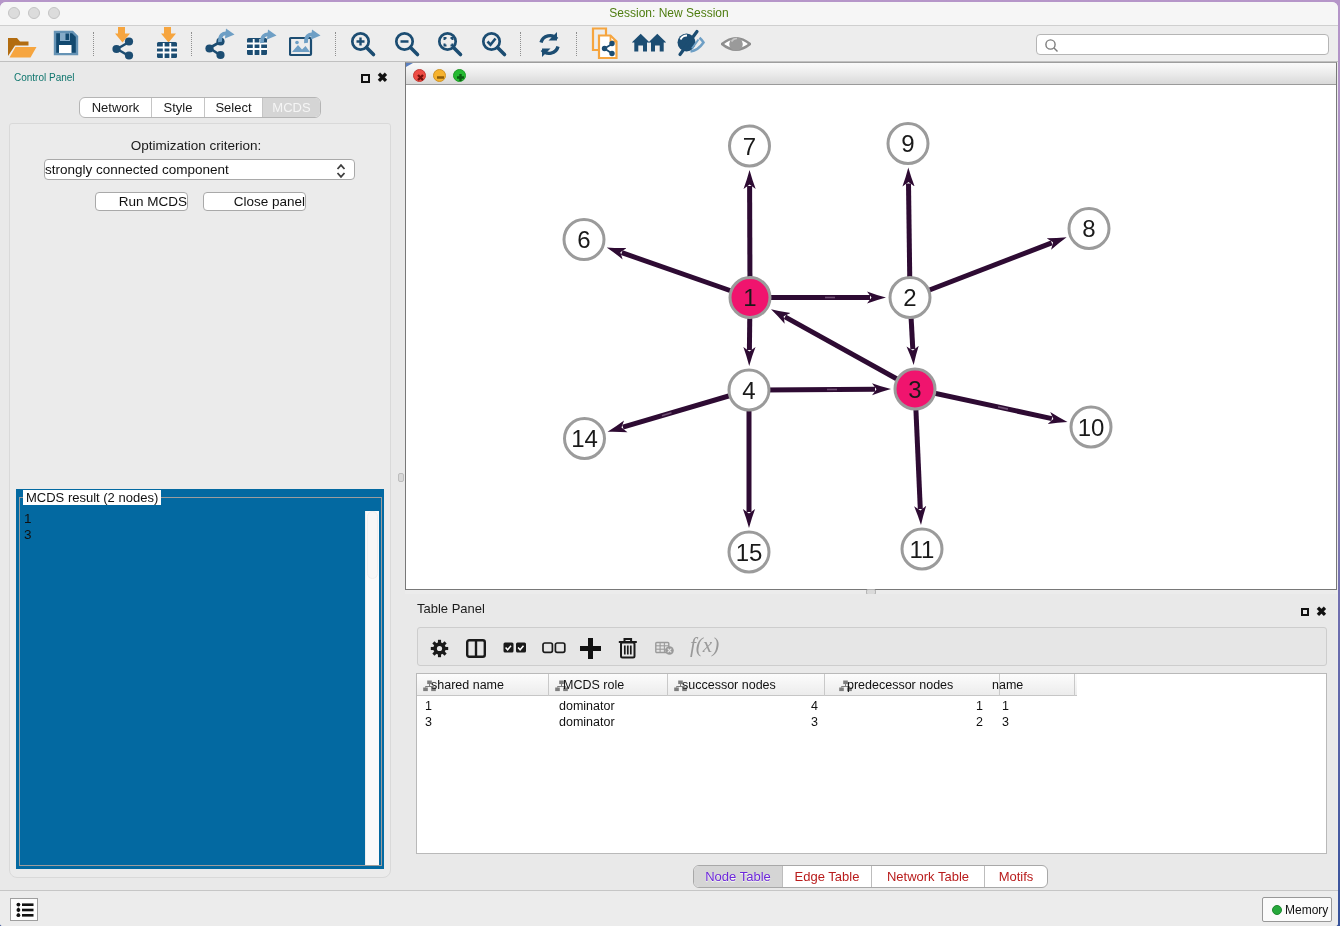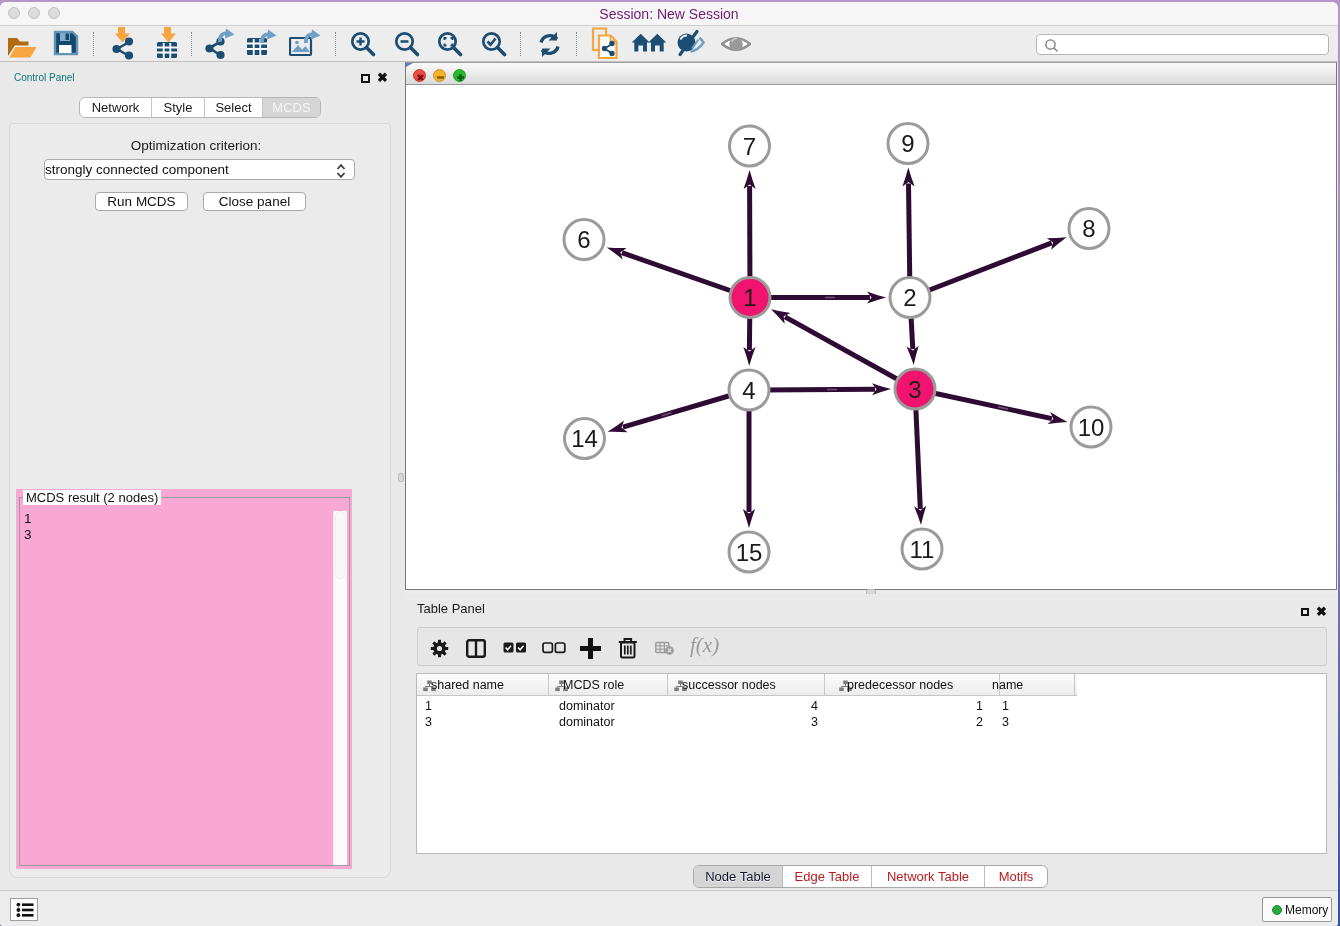--- a/index.html
+++ b/index.html
@@ -3,42 +3,42 @@
 <meta charset="utf-8">
 <style>
 * { margin:0; padding:0; box-sizing:border-box; }
 html,body { width:1340px; height:926px; overflow:hidden; }
 body { font-family:"Liberation Sans", sans-serif; background:linear-gradient(180deg,#b696c9 0%,#9d86c0 40%,#35519a 100%); position:relative; }
 #app { position:absolute; left:0; top:2px; width:1338px; bottom:0; background:#ececec; border-radius:6px 6px 3px 3px; overflow:hidden; }
 
 #titlebar { position:absolute; left:0; top:0; width:100%; height:24px; background:#f6f6f6; border-bottom:1px solid #cfcfcf; }
 .tl { position:absolute; top:5px; width:12px; height:12px; border-radius:50%; background:#dcdcdc; border:1px solid #c3c3c3; }
 #titlebar .t1 { left:8px; } #titlebar .t2 { left:28px; } #titlebar .t3 { left:48px; }
-#wintitle { position:absolute; top:4px; left:0; width:100%; text-align:center; font-size:14px; color:#701a75; }
+#wintitle { position:absolute; top:4px; left:0; width:100%; text-align:center; font-size:12px; color:#4d7c0f; }
 
 #toolbar { position:absolute; left:0; top:24px; width:100%; height:36px; background:#ededed; border-bottom:1px solid #c0c0c0; }
 .tbi { position:absolute; top:4px; }
 .tsep { position:absolute; top:6px; height:24px; border-left:1px dotted #8f8f8f; }
 #search { position:absolute; left:1036px; top:8px; width:293px; height:21px; background:#fff; border:1px solid #b5b5b5; border-radius:4px; }
 
 #cpanel { position:absolute; left:0; top:60px; width:392px; height:828px; background:#e9e9e9; }
 #cphead { position:absolute; left:14px; top:10px; font-size:10px; color:#0f766e; }
 #cpfloat { position:absolute; left:361px; top:12px; width:9px; height:9px; border:2px solid #111; }
 #cpclose { position:absolute; left:377px; top:8px; font-size:13px; font-weight:bold; color:#111; }
 #cptabs { position:absolute; left:79px; top:35px; height:21px; display:flex; border:1px solid #b5b5b5; border-radius:6px; overflow:hidden; background:#fff; }
 #cptabs div { font-size:13px; color:#1a1a1a; text-align:center; line-height:19px; border-right:1px solid #c5c5c5; }
 #cptabs div.sel { background:#d5d5d5; color:#f5f5f5; border-right:none; }
 #cpinner { position:absolute; left:9px; top:61px; width:382px; height:755px; background:#ebebeb; border:1px solid #d9d9d9; border-radius:3px 3px 8px 8px; }
 #optlabel { position:absolute; left:0; top:76px; width:392px; text-align:center; font-size:13.5px; color:#1a1a1a; }
 #optsel { position:absolute; left:44px; top:97px; width:311px; height:21px; background:#fff; border:1px solid #a9a9a9; border-radius:4px; font-size:13.5px; color:#111; line-height:19px; }
 #optsel svg { position:absolute; right:7px; top:3px; }
-.cpbtn { position:absolute; top:130px; height:19px; background:#fff; border:1px solid #a9a9a9; border-radius:4px; font-size:13.5px; color:#111; text-align:center; line-height:17px; }
+.cpbtn { position:absolute; top:130px; height:19px; background:#fff; border:1px solid #a9a9a9; border-radius:4px; font-size:13.5px; color:#111; text-align:right; line-height:17px; }
 #btnrun { left:95px; width:93px; }
 #btnclose { left:203px; width:103px; }
-#mcdsbox { position:absolute; left:16px; top:427px; width:336px; height:380px; background:#f9a8d4; }
+#mcdsbox { position:absolute; left:16px; top:427px; width:368px; height:380px; background:#0369a1; }
 #mcdsfs { position:absolute; left:3px; top:8px; right:2px; bottom:3px; border:1px solid #9d9d9d; }
 #mcdsleg { position:absolute; left:3px; top:-8px; background:#fff; font-size:13px; color:#111; padding:0 3px; }
 #mcdstxt { position:absolute; left:8px; top:22px; font-size:13.5px; color:#111; line-height:16px; }
 #mcdssb { position:absolute; right:5px; top:22px; width:14px; bottom:4px; background:#fafafa; border-left:1px solid #ededed; }
 #mcdssbth { position:absolute; left:1px; right:1px; top:0; height:68px; background:#f7f7f7; border:1px solid #efefef; border-radius:6px; }
 
 #vdivider { position:absolute; left:392px; top:60px; width:13px; height:828px; background:#e9e9e9; }
 #vdivhandle { position:absolute; left:398px; top:471px; width:6px; height:9px; background:#d8d8d8; border:1px solid #bdbdbd; border-radius:2px; }
 
 #netwin { position:absolute; left:405px; top:60px; width:932px; height:528px; background:#fff; border:1px solid #787878; border-top:1px solid #9e9e9e; }
@@ -57,21 +57,21 @@
 #tptools { position:absolute; left:12px; top:33px; width:910px; height:39px; background:#e6e6e6; border:1px solid #cdcdcd; border-radius:3px; }
 #tptable { position:absolute; left:11px; top:79px; width:911px; height:181px; background:#fff; border:1px solid #b9b9b9; }
 #thead { position:absolute; left:0; top:0; width:660px; height:22px; background:linear-gradient(180deg,#fcfcfc,#ececec); border-bottom:1px solid #c6c6c6; }
 .thcell { position:absolute; top:0; height:22px; border-right:1px solid #c9c9c9; }
 .thcell span { position:absolute; left:14px; right:0; text-align:left; top:4px; font-size:12.5px; color:#111; }
 .trow { position:absolute; font-size:12.5px; color:#111; }
 
 #btabs { position:absolute; left:288px; top:271px; height:23px; display:flex; border:1px solid #a8a8a8; border-radius:6px; overflow:hidden; background:#fff; }
 #btabs div { font-size:13px; color:#b91c1c; text-align:center; line-height:21px; border-right:1px solid #bdbdbd; }
 #btabs div:last-child { border-right:none; }
-#btabs div.sel { background:#d5d5d5; color:#0f172a; text-shadow:0 1px 1px #fff; }
+#btabs div.sel { background:#d5d5d5; color:#6d28d9; text-shadow:0 1px 1px #fff; }
 
 #statusbar { position:absolute; left:0; top:888px; width:100%; height:36px; background:#ececec; border-top:1px solid #c6c6c6; }
 #stbtn { position:absolute; left:10px; top:7px; width:28px; height:23px; background:#fdfdfd; border:1px solid #9f9f9f; }
 #membtn { position:absolute; left:1262px; top:6px; width:70px; height:25px; background:#fbfbfb; border:1px solid #989898; border-radius:2px; font-size:12px; color:#111; }
 #membtn i { position:absolute; left:9px; top:7px; width:10px; height:10px; border-radius:50%; background:#27a93c; border:1px solid #1f8830; }
 #membtn span { position:absolute; left:22px; top:5px; font-style:normal; }
 </style>
 </head>
 <body>
 <div id="app">

